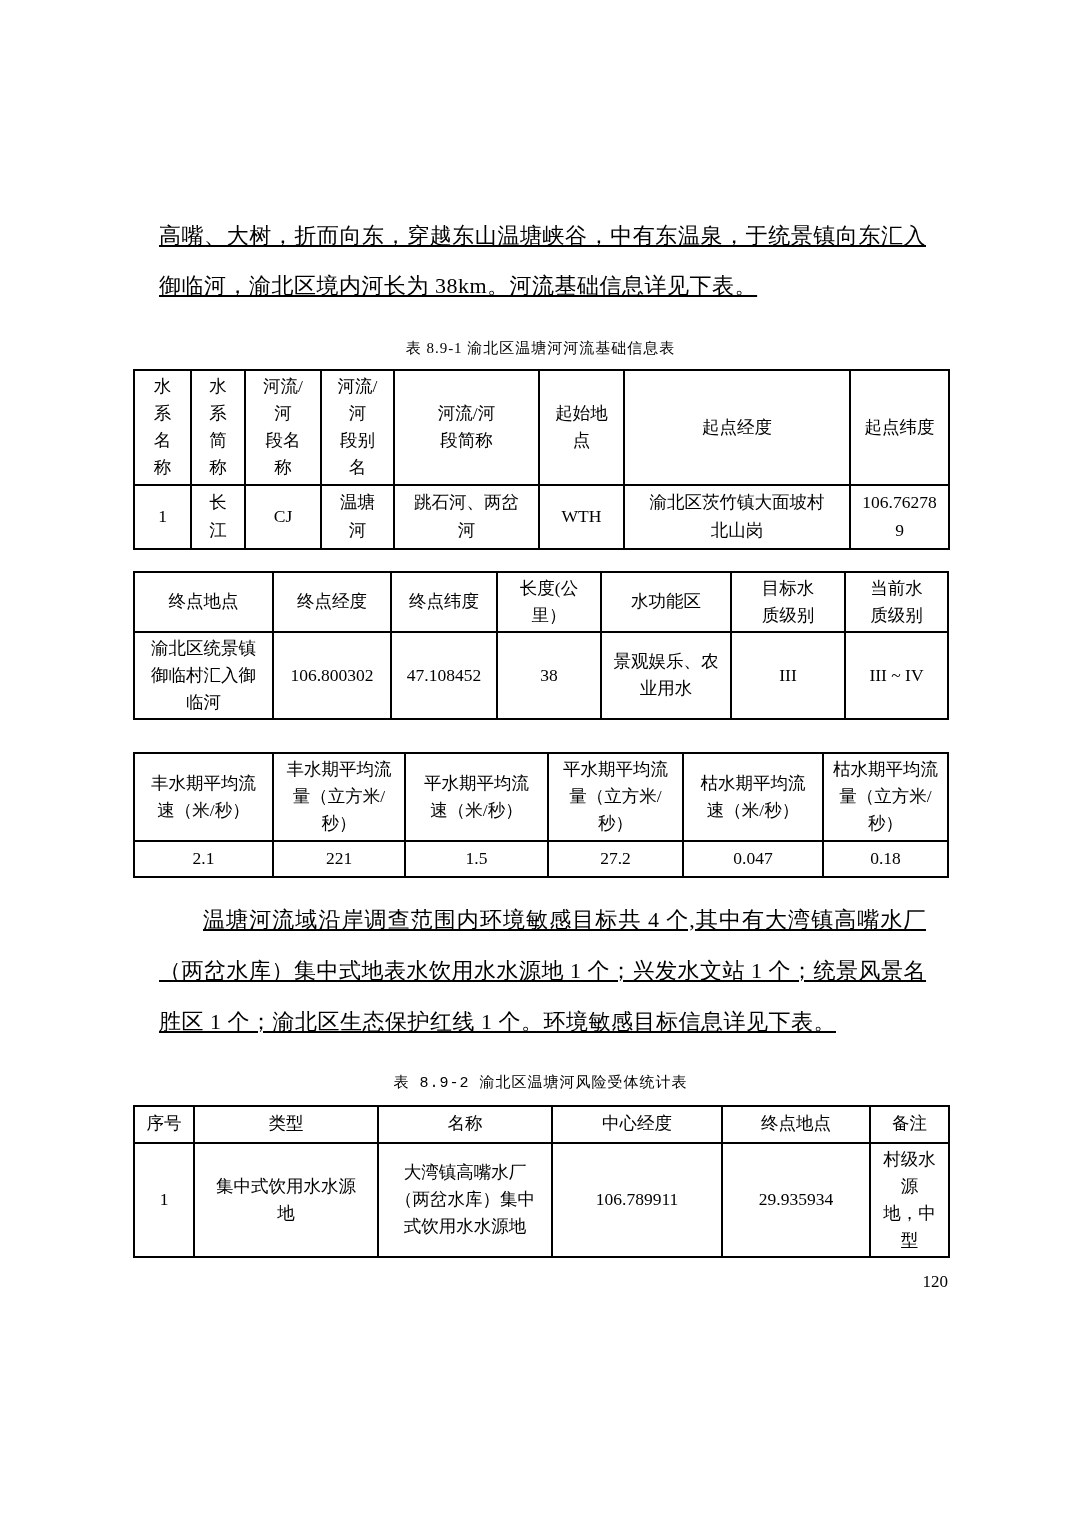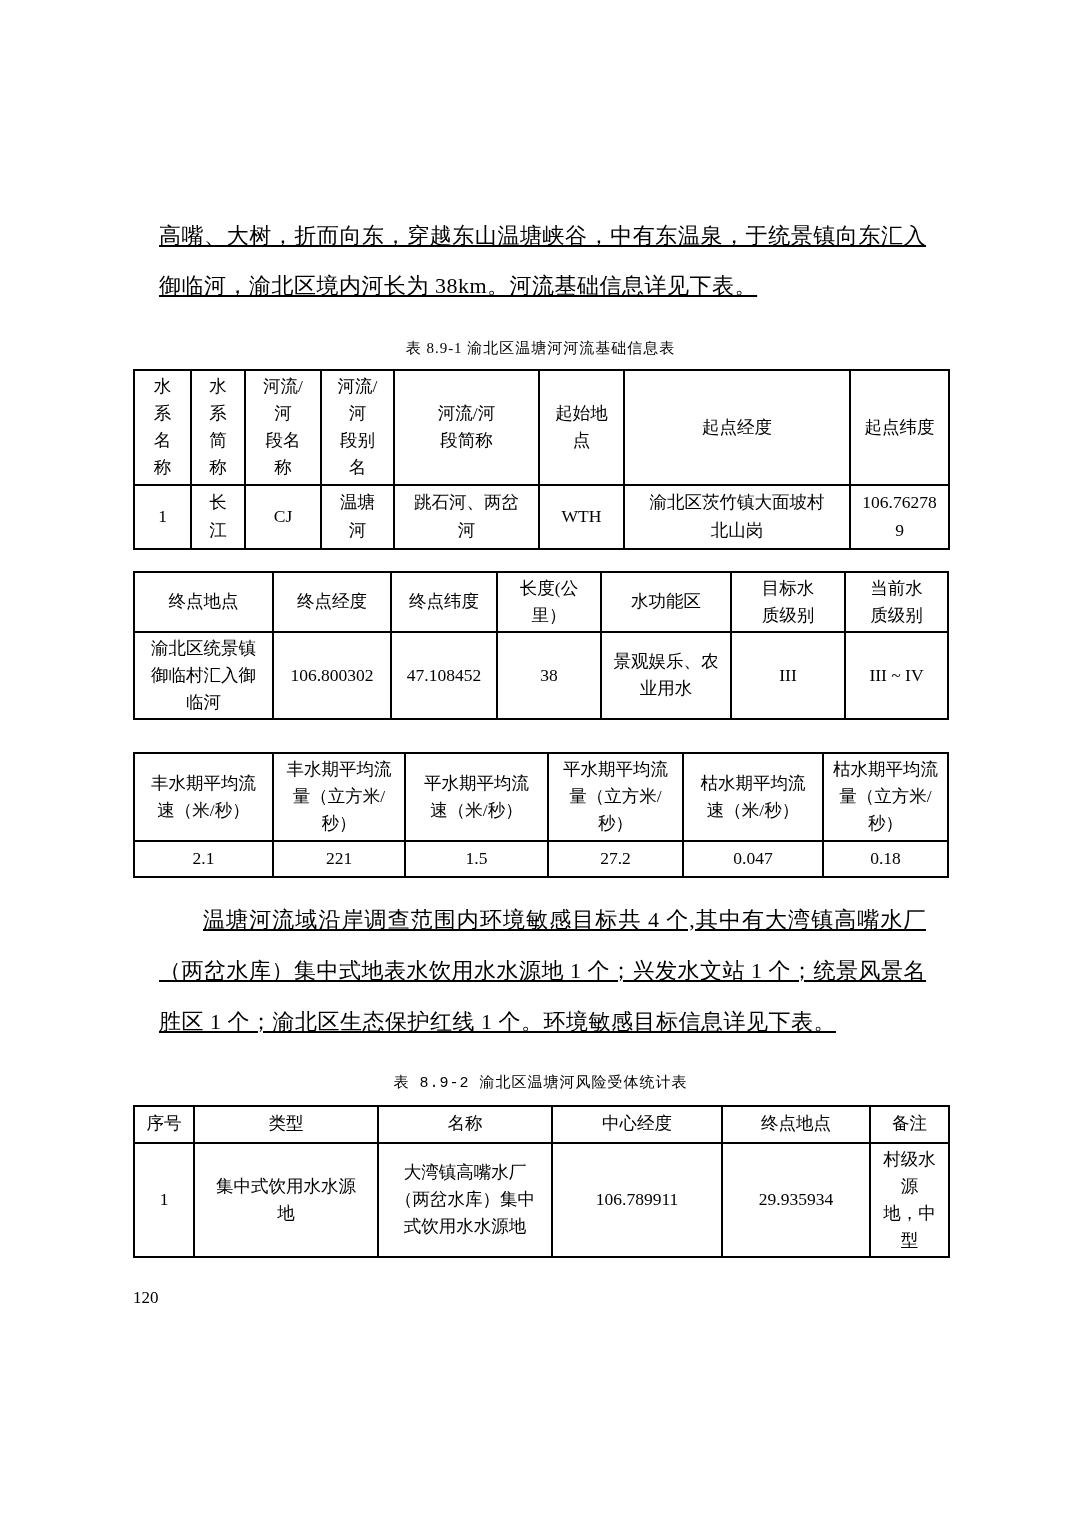--- a/index.html
+++ b/index.html
@@ -61,22 +61,22 @@
     font-size: 17.5px;
     line-height: 1.55;
     font-weight: normal;
     padding: 2px 4px;
     white-space: pre-line;
     overflow: hidden;
     word-break: break-all;
   }
 
   .page-number {
-    margin-top: 30px;
-    text-align: left;
+    margin-top: 14px;
+    text-align: right;
     font-size: 17px;
     line-height: 20px;
   }
 </style>
 </head>
 <body>
 
 <div class="page">
   <div class="content">
 

